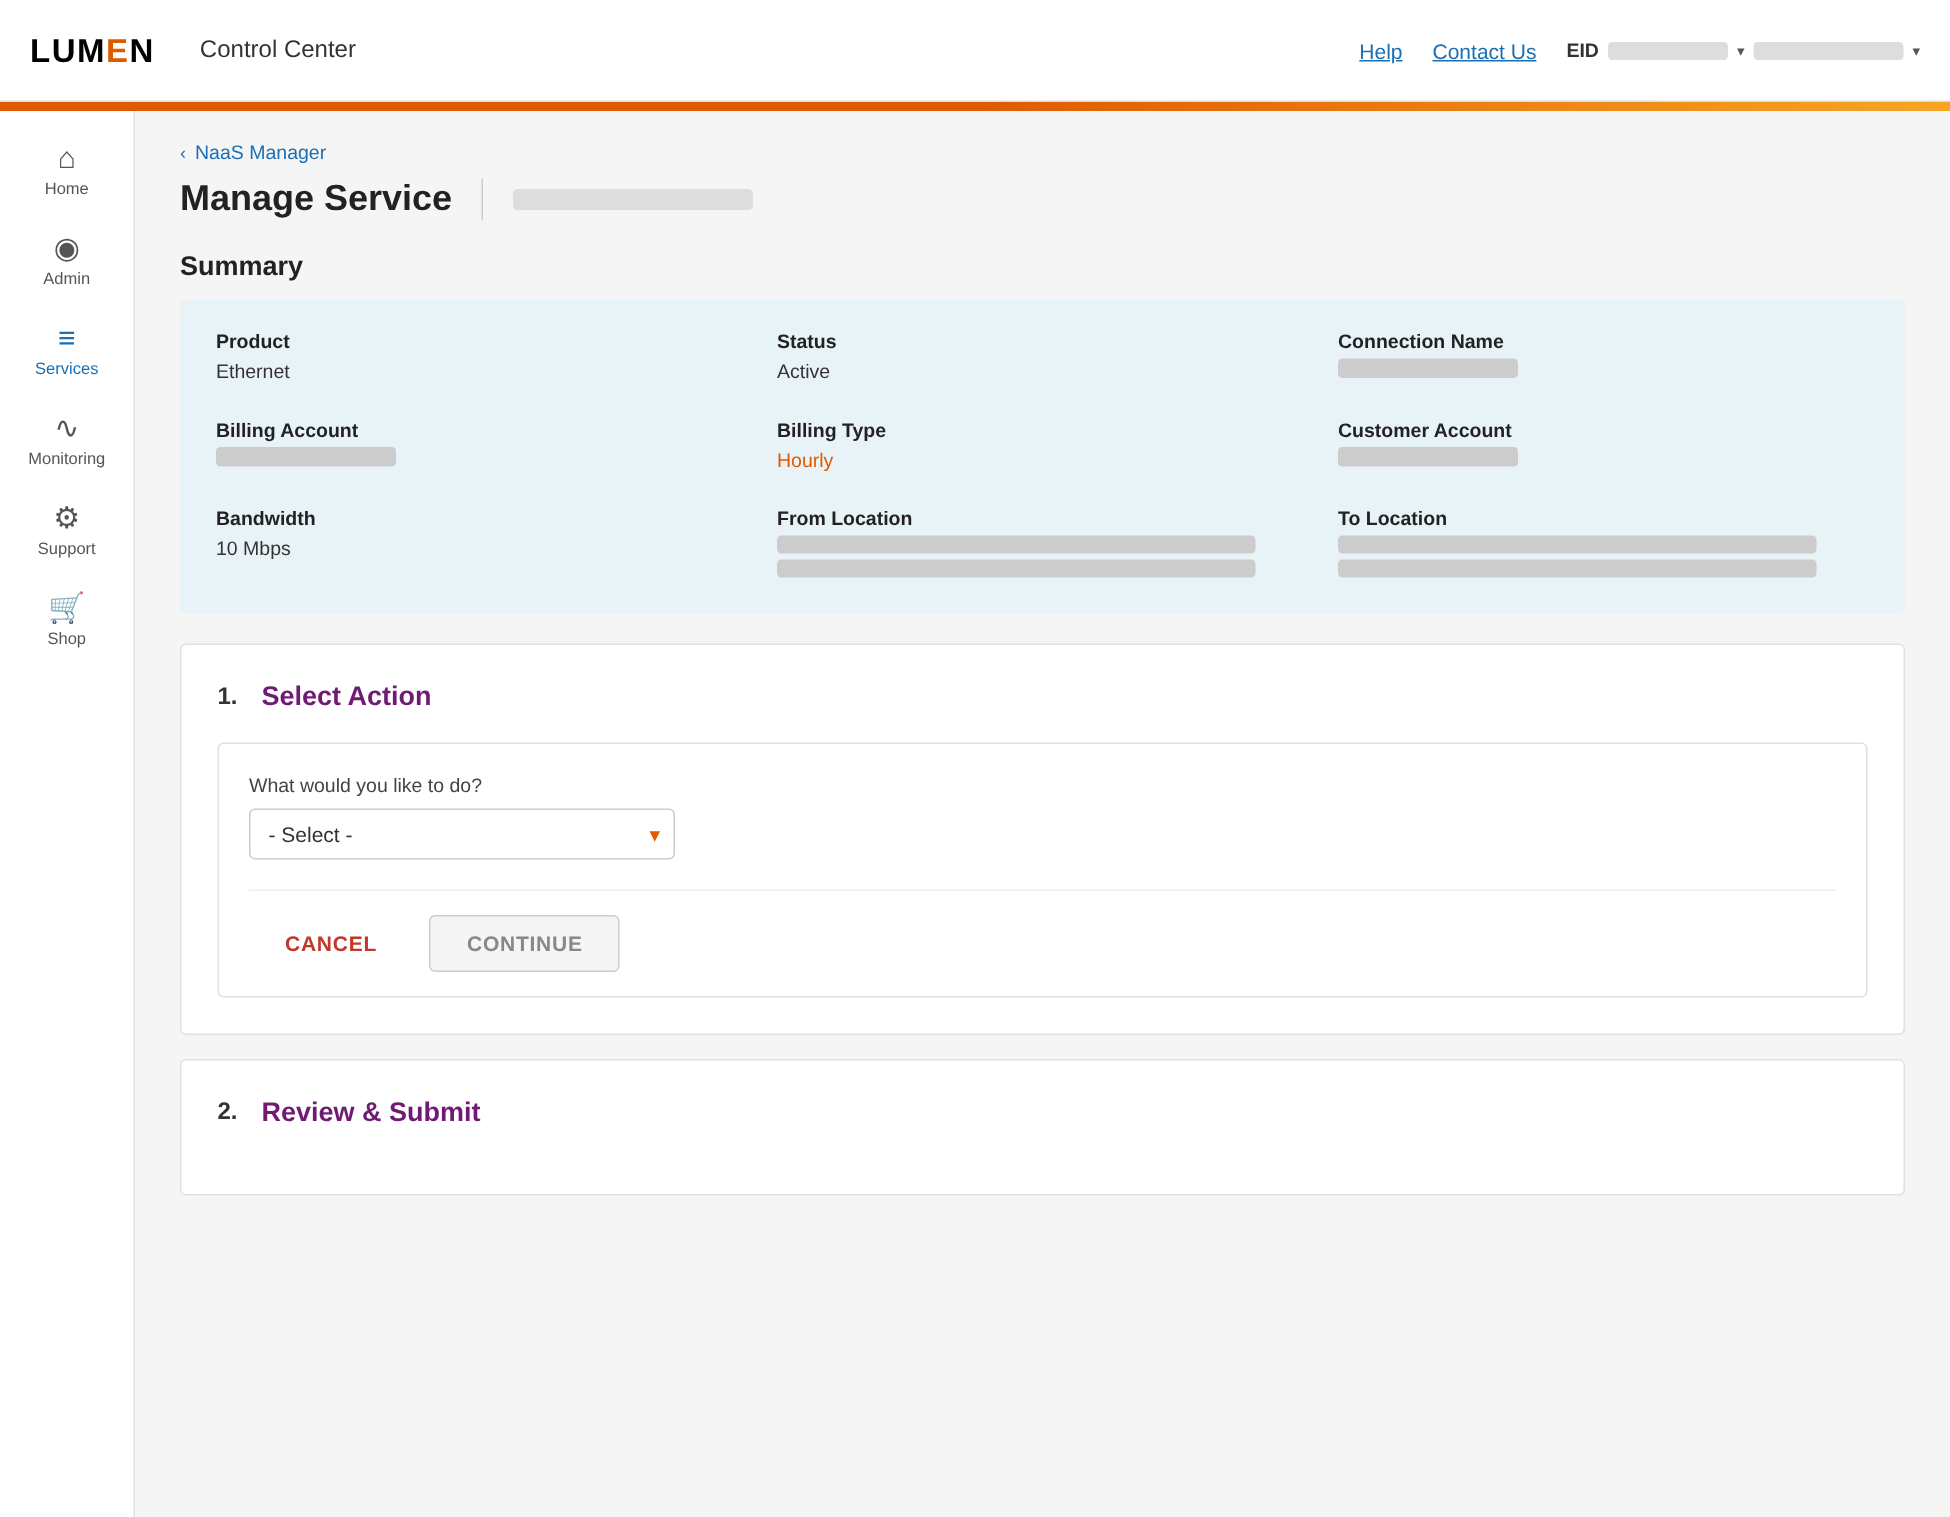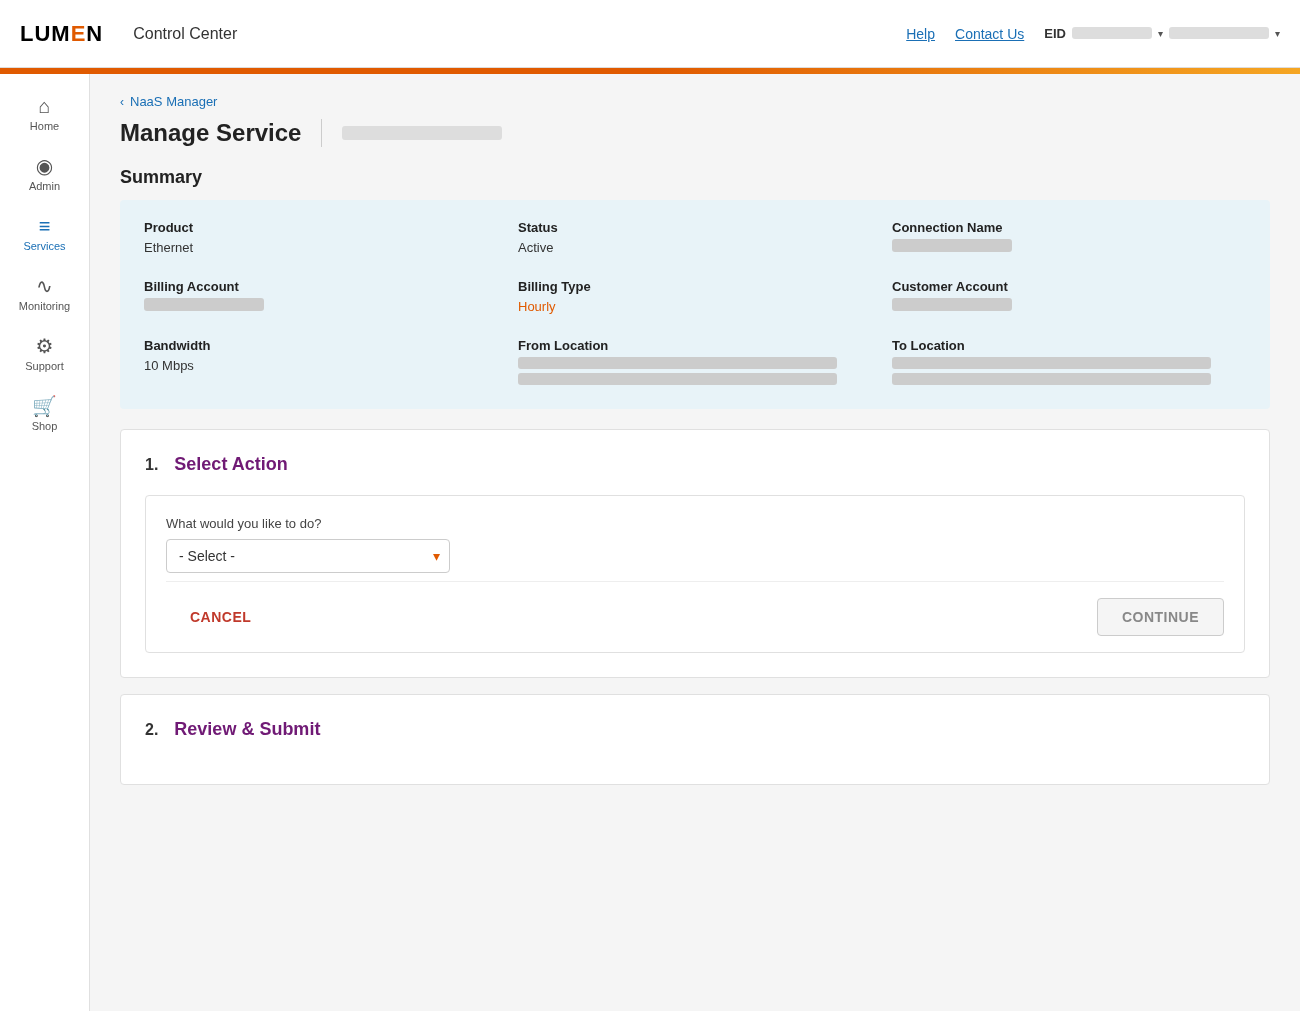--- a/index.html
+++ b/index.html
@@ -24,21 +24,21 @@
     }
     .header-logo span { color: #e05a00; }
     .header-title {
       font-size: 16px;
       color: #333;
       font-weight: normal;
     }
     .header-right {
       margin-left: auto;
       display: flex;
-      align-items: flex-start;
+      align-items: center;
       gap: 20px;
     }
     .header-help, .header-contact {
       color: #1a6fb5;
       text-decoration: underline;
       cursor: pointer;
       font-size: 14px;
     }
     .header-eid {
       display: flex;
@@ -257,23 +257,23 @@
       top: 50%;
       transform: translateY(-50%);
       color: #e05a00;
       pointer-events: none;
       font-size: 14px;
     }
 
     
     .buttons-row {
       display: flex;
-      justify-content: space-between;
-      gap: 28px;
-      margin-top: 8px;
+      justify-content: flex-start;
+      gap: 11px;
+      margin-top: 20px;
       padding-top: 16px;
       border-top: 1px solid #eee;
     }
     .btn-cancel {
       background: none;
       border: none;
       color: #c0392b;
       font-size: 14px;
       font-weight: bold;
       cursor: pointer;

